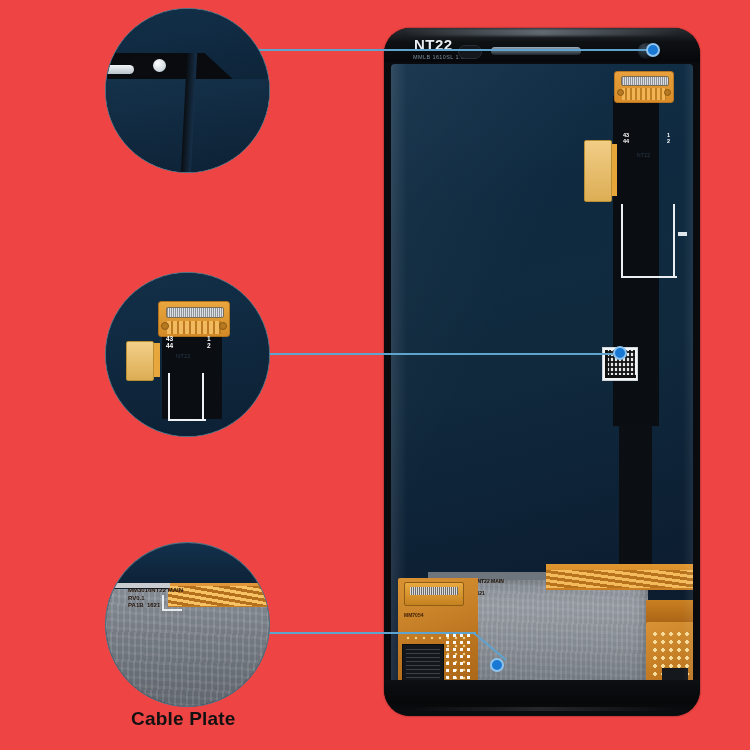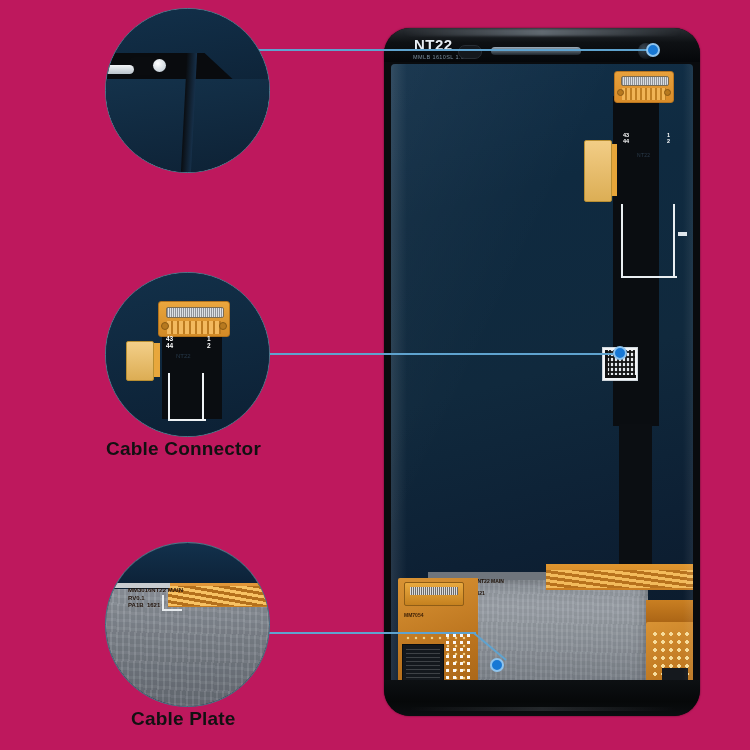--- a/index.html
+++ b/index.html
@@ -1,19 +1,19 @@
 <!DOCTYPE html>
 <html><head>
 <meta charset="utf-8">
 <style>
   html,body{margin:0;padding:0;background:#ffffff;}
   body{width:750px;height:750px;position:relative;overflow:hidden;
        font-family:"Liberation Sans", sans-serif;}
 
-  .stage{position:absolute;inset:0;background:#be185d;}
+  .stage{position:absolute;inset:0;background:#ef4444;}
 
   
   .phone{position:absolute;left:384px;top:28px;width:316px;height:688px;
          border-radius:26px;background:#090b0e;
          box-shadow:0 0 2px rgba(0,0,0,.6);overflow:hidden;}
   .phone-bezel-gloss{position:absolute;left:0;top:0;width:100%;height:34px;
          background:linear-gradient(180deg,#2a2e33 0%,#0e1114 42%,#05070a 100%);}
   .phone-bezel-gloss:after{content:"";position:absolute;left:6%;top:1px;width:88%;height:7px;
          background:linear-gradient(90deg,rgba(120,130,140,.0),rgba(150,162,172,.55),rgba(120,130,140,.0));
          border-radius:4px;filter:blur(1px);}
@@ -322,21 +322,20 @@
       <div class="c2-pad"></div>
       <div class="c2-p43" style="white-space:pre">43
 44</div>
       <div class="c2-p1" style="white-space:pre">1
 2</div>
       <div class="c2-code">NT22</div>
       <div class="c2-wt"></div>
       <div class="c2-wt2"></div>
     </div>
   </div>
-  <div class="c-label" style="left:106px;top:438px;">Cable Connector</div>
 
   <div class="callout" id="callout-3">
     <div class="c3-body">
       <div class="c3-grain"></div>
       <div class="c3-dark"></div>
       <div class="c3-flex">
         <div class="c3-traces"></div>
       </div>
       <div class="c3-strip"></div>
       <div class="c3-lbl">MM3016NT22 MAIN

